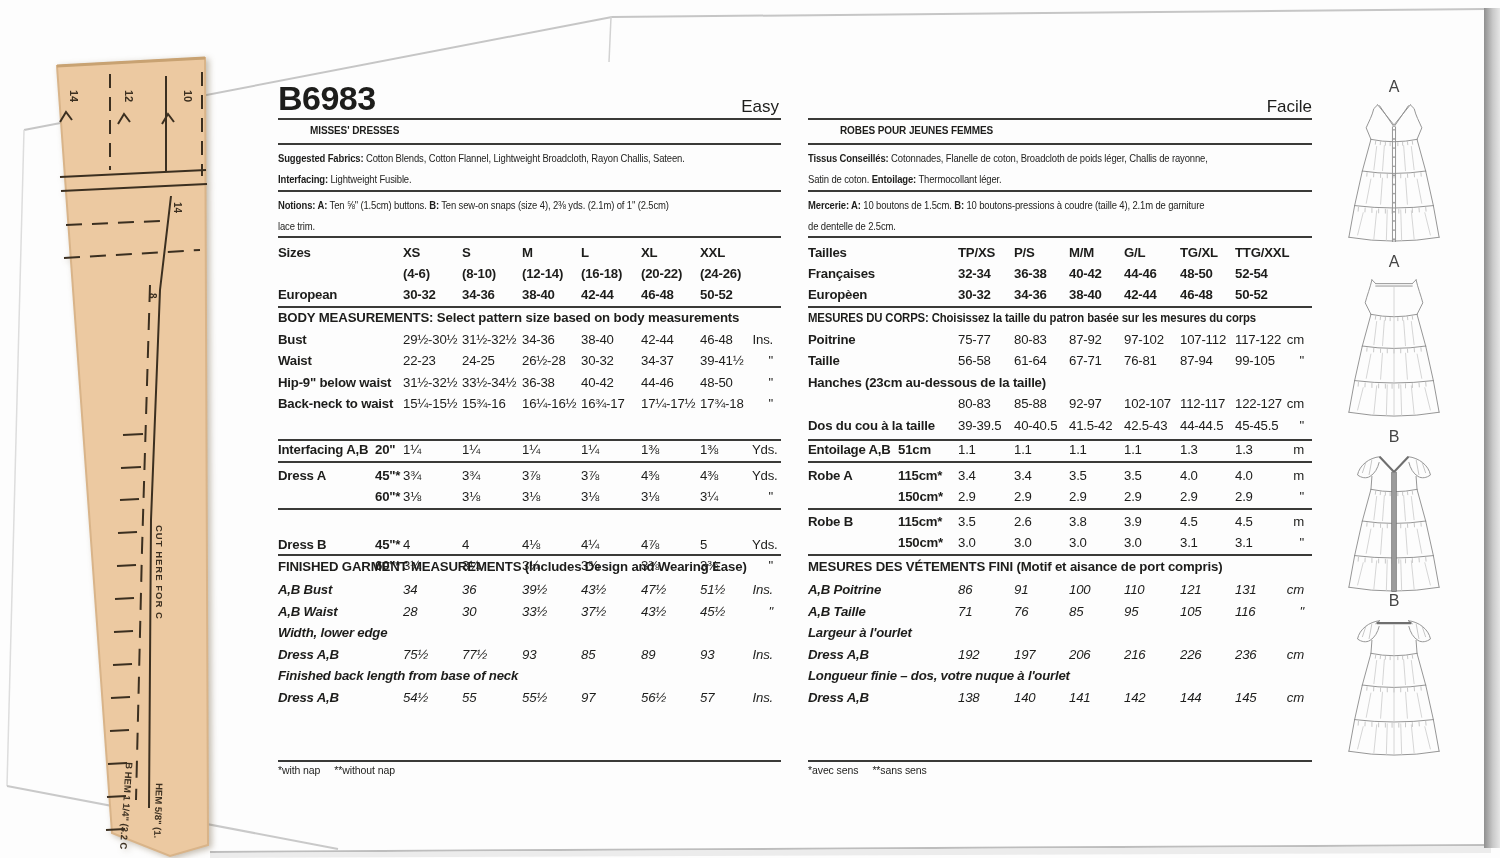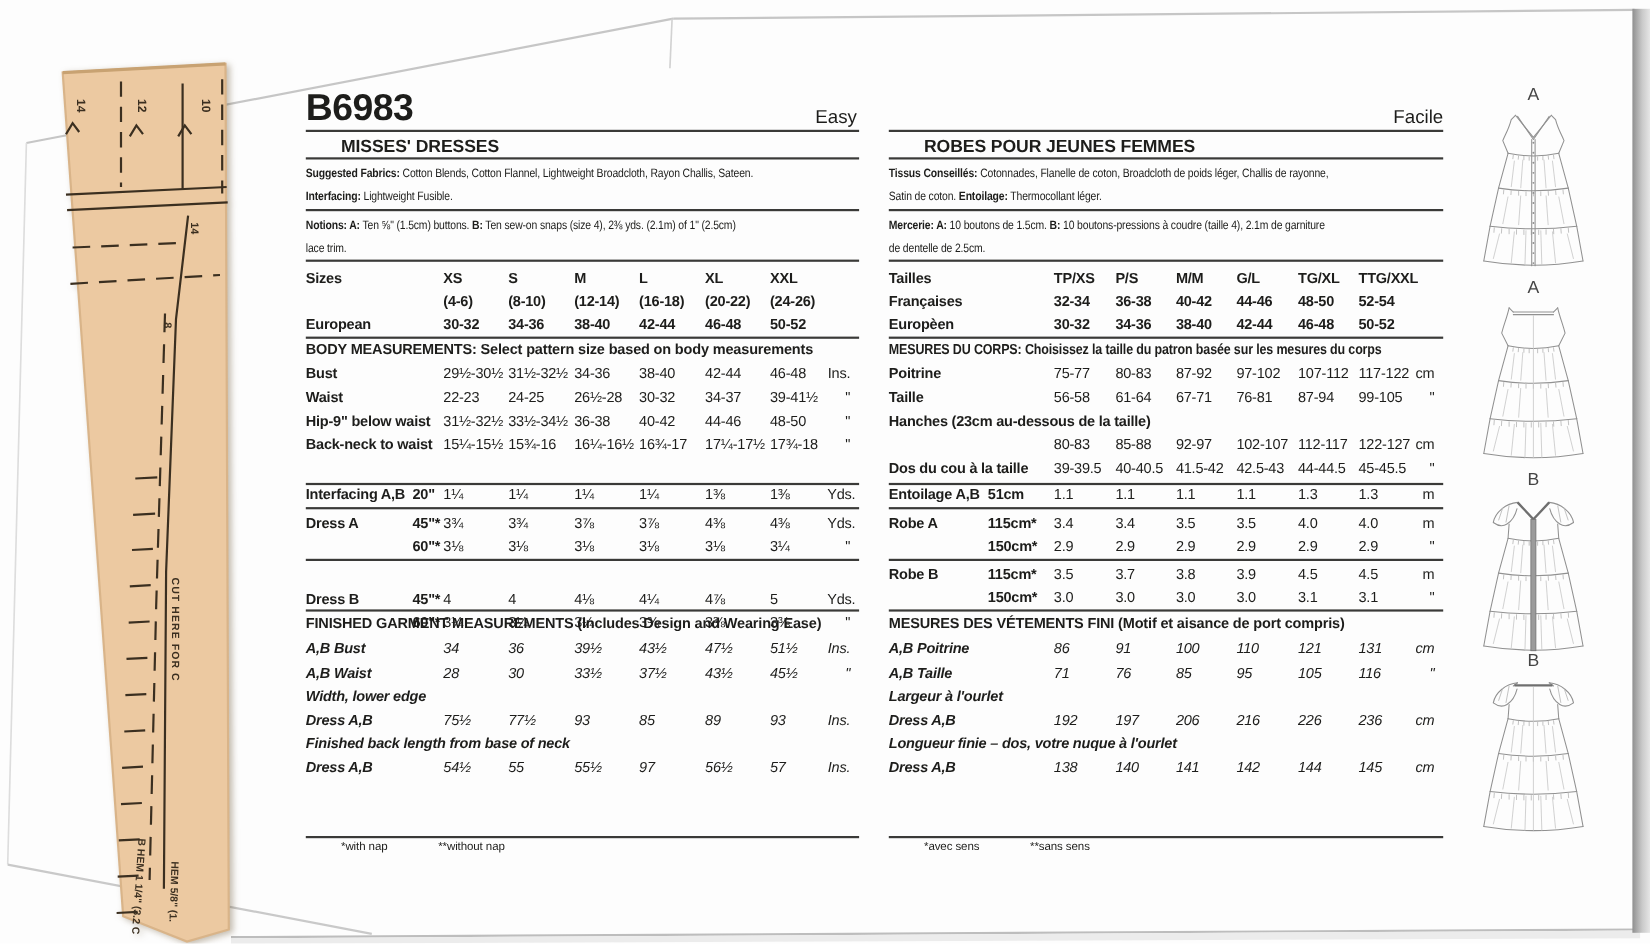--- a/index.html
+++ b/index.html
@@ -14,38 +14,38 @@
   .tissue-svg{position:absolute;left:0;top:50px;z-index:2;
               filter:drop-shadow(3px 2px 3px rgba(90,65,30,.35));}
 
   
   .col{position:absolute;top:0;height:858px;z-index:3;}
   .col-en{left:278px;width:503px;}
   .col-fr{left:808px;width:504px;}
   .rule{position:absolute;left:0;width:100%;height:1.6px;background:#3a3a38;}
   .pnum{position:absolute;left:0;top:80px;font-size:34px;font-weight:bold;letter-spacing:-.5px;line-height:36px;}
   .difficulty{position:absolute;right:2px;top:97px;font-size:17px;line-height:19px;}
-  .subtitle{position:absolute;left:0;top:125px;font-size:16px;font-weight:bold;letter-spacing:-.1px;padding-left:32px;}
+  .subtitle{position:absolute;left:0;top:125px;font-size:10px;font-weight:bold;letter-spacing:-.1px;padding-left:32px;}
   .para{position:absolute;left:0;font-size:11px;line-height:20.8px;letter-spacing:-.15px;}
   .fit{display:block;white-space:nowrap;transform:scaleX(.86);transform-origin:0 50%;}
   .b{font-weight:bold;}
   .sec-head{position:absolute;left:0;font-size:13.2px;font-weight:bold;letter-spacing:-.15px;}
 
   .tb{position:absolute;left:0;width:100%;font-size:13.2px;letter-spacing:-.2px;}
   .lh20{line-height:20px;} .lh21{line-height:21px;} .lh214{line-height:21.4px;} .lh215{line-height:21.5px;font-style:italic;}
   .row-en{display:grid;grid-template-columns:125px 59px 60px 59px 60px 59px 52px 1fr;}
   .row-en-w{display:grid;grid-template-columns:97px 28px 59px 60px 59px 60px 59px 52px 1fr;}
   .row-fr{display:grid;grid-template-columns:150px 56px 55px 55px 56px 55px 48px 1fr;}
   .row-fr-w{display:grid;grid-template-columns:90px 60px 56px 55px 55px 56px 55px 48px 1fr;}
   .lab,.c,.w,.unit{white-space:nowrap;}
   .unit{text-align:right;padding-right:8px;}
   .allb .lab,.allb .c{font-weight:bold;}
   .bl .lab,.bl .w{font-weight:bold;}
   .fn{position:absolute;left:0;top:764px;font-size:10.5px;letter-spacing:-.1px;}
-  .fn span{margin-right:14px;margin-left:32px;}
+  .fn span{margin-right:14px;}
 
   
   .figcol{position:absolute;left:1346px;top:0;width:96px;z-index:3;}
   .fig-label{position:absolute;width:100%;text-align:center;font-size:16px;color:#454545;}
   .fig{position:absolute;left:0;width:96px;height:152px;}
   .sk{stroke:#919191;fill:none;stroke-width:1;stroke-linecap:round;stroke-linejoin:round;}
   .sk-lt{stroke:#c9c9c9;fill:none;stroke-width:.8;}
   .sk-tick{stroke:#b8b8b8;fill:none;stroke-width:.8;}
   .sk-dk{stroke:#6f6f6f;fill:none;stroke-width:2.2;}
 </style>
@@ -556,21 +556,21 @@
     </div>
     <div class="rule" style="top:508px"></div>
 
     <div class="tb lh21 bl" style="top:511px">
       <div>
 
       <div class="row-fr-w">
           <span class="lab">Robe B</span>
             <span class="w">115cm*</span>
           <span class="c">3.5</span>
-            <span class="c">3.7</span>
+            <span class="c">2.6</span>
             <span class="c">3.8</span>
             <span class="c">3.9</span>
             <span class="c">4.5</span>
             <span class="c">4.5</span>
           <span class="unit">m</span>
         </div>
           <div class="row-fr-w">
           <span class="lab"></span>
             <span class="w">150cm*</span>
           <span class="c">3.0</span>

